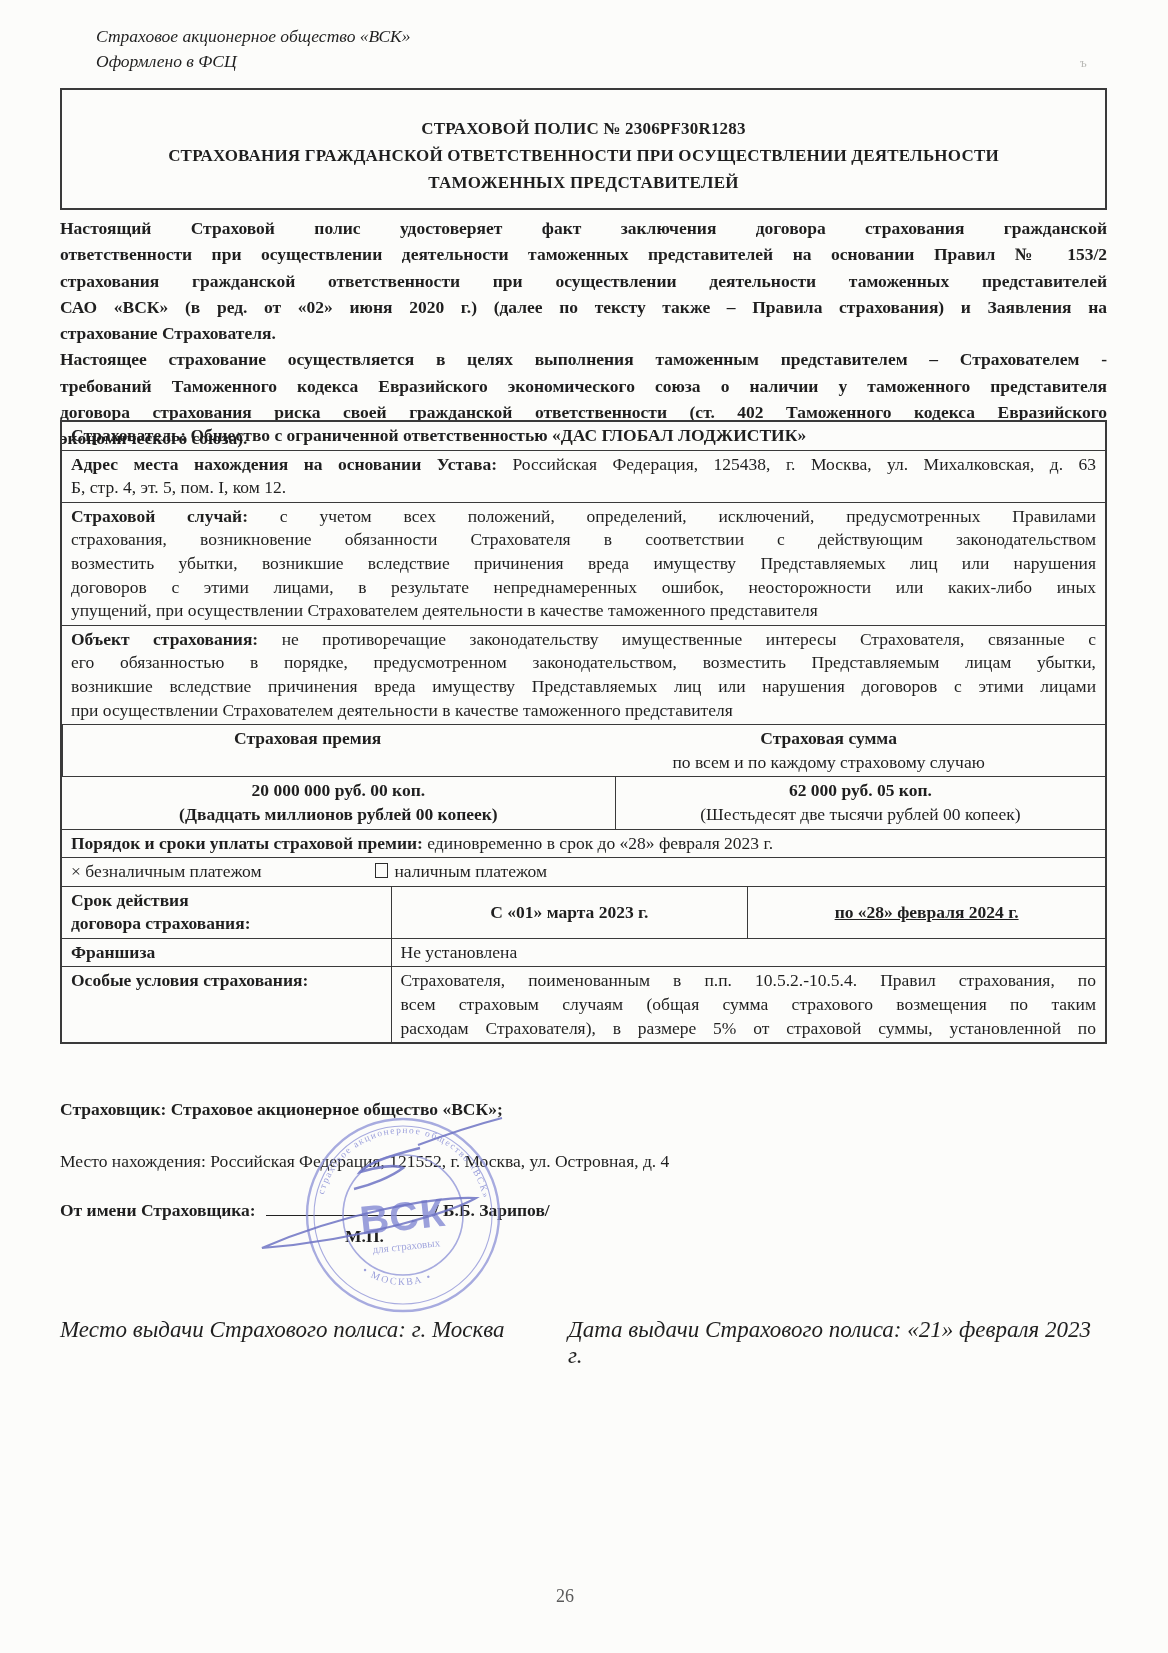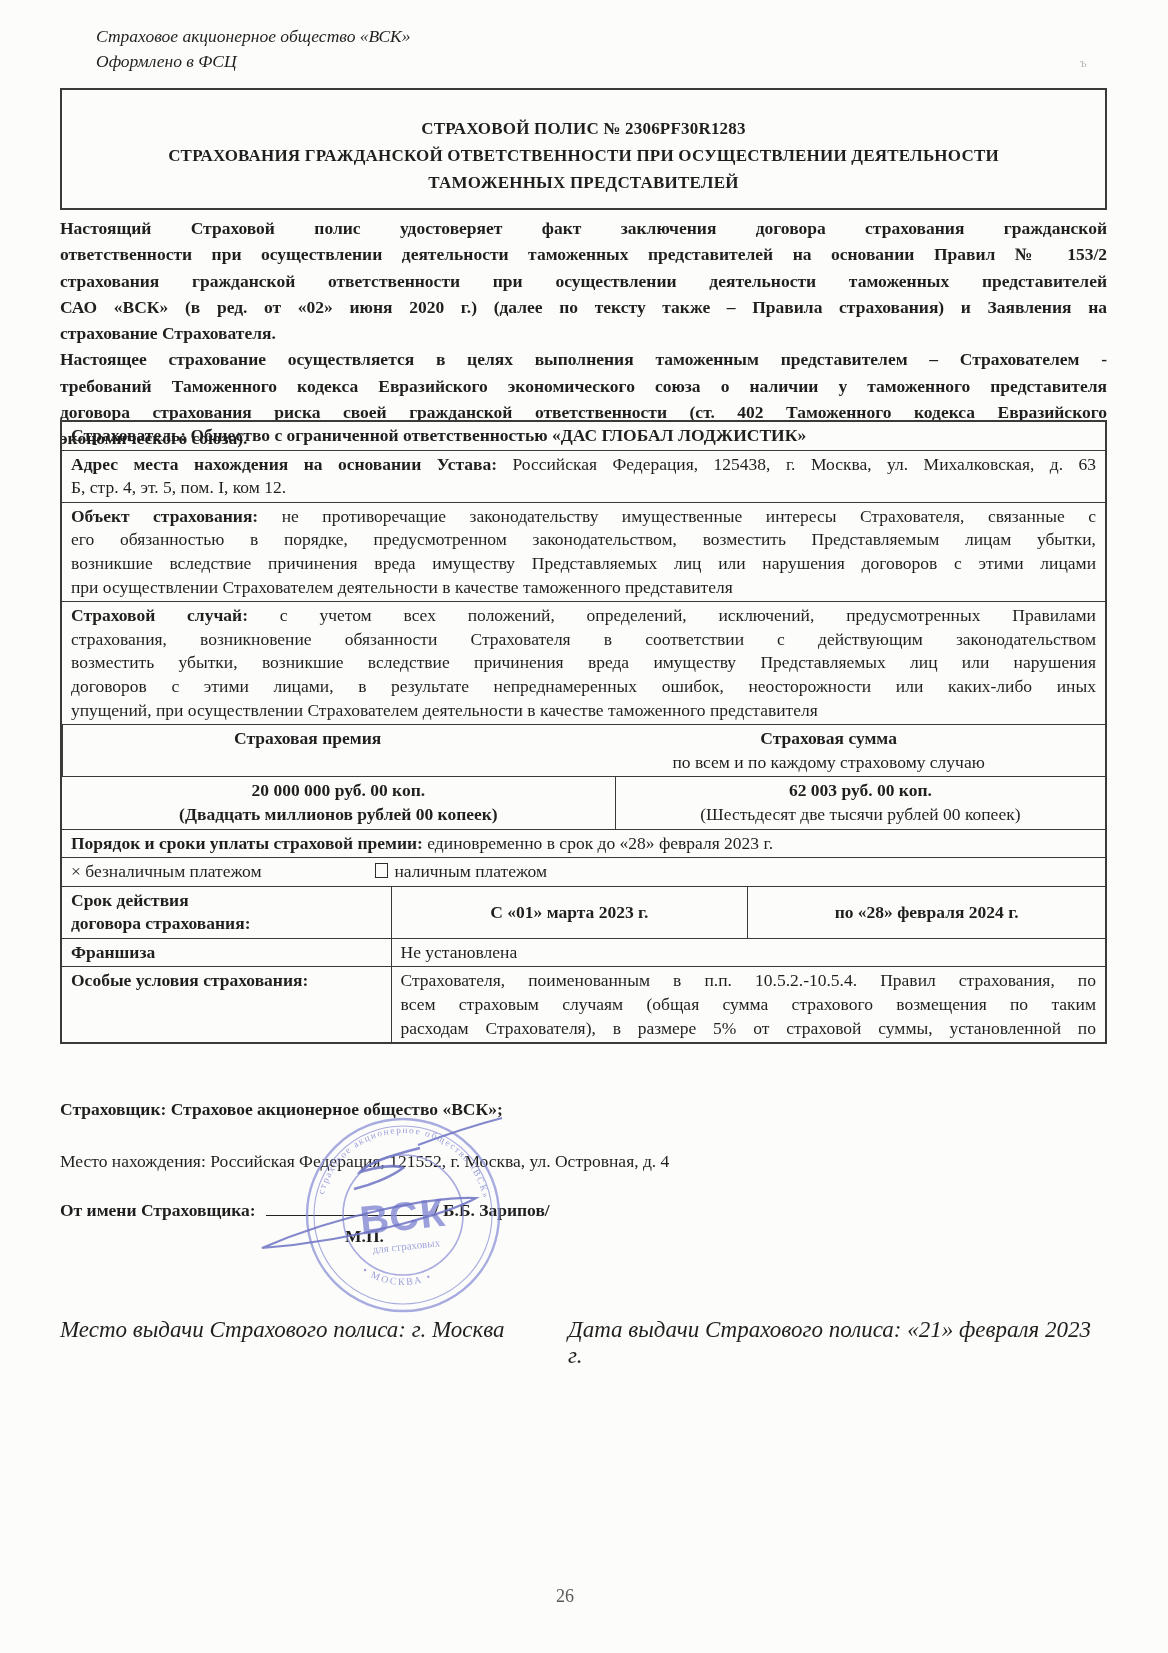--- a/index.html
+++ b/index.html
@@ -97,58 +97,58 @@
 
     <div class="prow">
       <div class="pcell full">
         <div class="jline"><span class="b">Адрес места нахождения на основании Устава:</span> <span>Российская Федерация, 125438, г. Москва, ул. Михалковская, д. 63</span></div>
         <div>Б, стр. 4, эт. 5, пом. I, ком 12.</div>
       </div>
     </div>
 
     <div class="prow">
       <div class="pcell full">
-        <div class="jline"><span class="b">Объект страхования:</span> <span>не противоречащие законодательству имущественные интересы Страхователя, связанные с</span></div>
-        <div>
-            <div class="jline">его обязанностью в порядке, предусмотренном законодательством, возместить Представляемым лицам убытки,</div>
-            <div class="jline">возникшие вследствие причинения вреда имуществу Представляемых лиц или нарушения договоров с этими лицами</div>
-            <div class="jline last">при осуществлении Страхователем деятельности в качестве таможенного представителя</div>
-          </div>
-      </div>
-    </div>
-
-    <div class="prow">
-      <div class="pcell full">
         <div class="jline"><span class="b">Страховой случай:</span> <span>с учетом всех положений, определений, исключений, предусмотренных Правилами</span></div>
         <div>
             <div class="jline">страхования, возникновение обязанности Страхователя в соответствии с действующим законодательством</div>
             <div class="jline">возместить убытки, возникшие вследствие причинения вреда имуществу Представляемых лиц или нарушения</div>
             <div class="jline">договоров с этими лицами, в результате непреднамеренных ошибок, неосторожности или каких-либо иных</div>
             <div class="jline last">упущений, при осуществлении Страхователем деятельности в качестве таможенного представителя</div>
           </div>
       </div>
     </div>
 
     <div class="prow">
+      <div class="pcell full">
+        <div class="jline"><span class="b">Объект страхования:</span> <span>не противоречащие законодательству имущественные интересы Страхователя, связанные с</span></div>
+        <div>
+            <div class="jline">его обязанностью в порядке, предусмотренном законодательством, возместить Представляемым лицам убытки,</div>
+            <div class="jline">возникшие вследствие причинения вреда имуществу Представляемых лиц или нарушения договоров с этими лицами</div>
+            <div class="jline last">при осуществлении Страхователем деятельности в качестве таможенного представителя</div>
+          </div>
+      </div>
+    </div>
+
+    <div class="prow">
       <div class="pcell w47 ctr bl">
         <div class="b">Страховая премия</div>
       </div>
       <div class="pcell w53 ctr">
         <div class="b">Страховая сумма</div>
         <div>по всем и по каждому страховому случаю</div>
       </div>
     </div>
 
     <div class="prow">
       <div class="pcell w53 ctr">
         <div class="b">20 000 000 руб. 00 коп.</div>
         <div class="b">(Двадцать миллионов рублей 00 копеек)</div>
       </div>
       <div class="pcell w47 ctr bl">
-        <div class="b">62 003 руб. 00 коп.</div>
+        <div class="b">62 000 руб. 05 коп.</div>
         <div>(Шестьдесят две тысячи рублей 00 копеек)</div>
       </div>
     </div>
 
     <div class="prow">
       <div class="pcell full">
         <span class="b">Порядок и сроки уплаты страховой премии:</span>
         <span>единовременно в срок до «28» февраля 2023 г.</span>
       </div>
     </div>
@@ -162,21 +162,21 @@
 
     <div class="prow">
       <div class="pcell w315">
         <div class="b">Срок  действия</div>
         <div class="b">договора страхования:</div>
       </div>
       <div class="pcell w342 ctr bl">
         <div class="b" style="padding-top:12px;">С «01» марта 2023 г.</div>
       </div>
       <div class="pcell w343 ctr bl">
-        <div class="b" style="padding-top:12px;">по «28» февраля 2024 г.</div>
+        <div class="b" style="padding-top:12px;text-decoration:underline;">по «28» февраля 2024 г.</div>
       </div>
     </div>
 
     <div class="prow">
       <div class="pcell w315">
         <span class="b">Франшиза</span>
       </div>
       <div class="pcell w685 bl">
         <span>Не установлена</span>
       </div>

